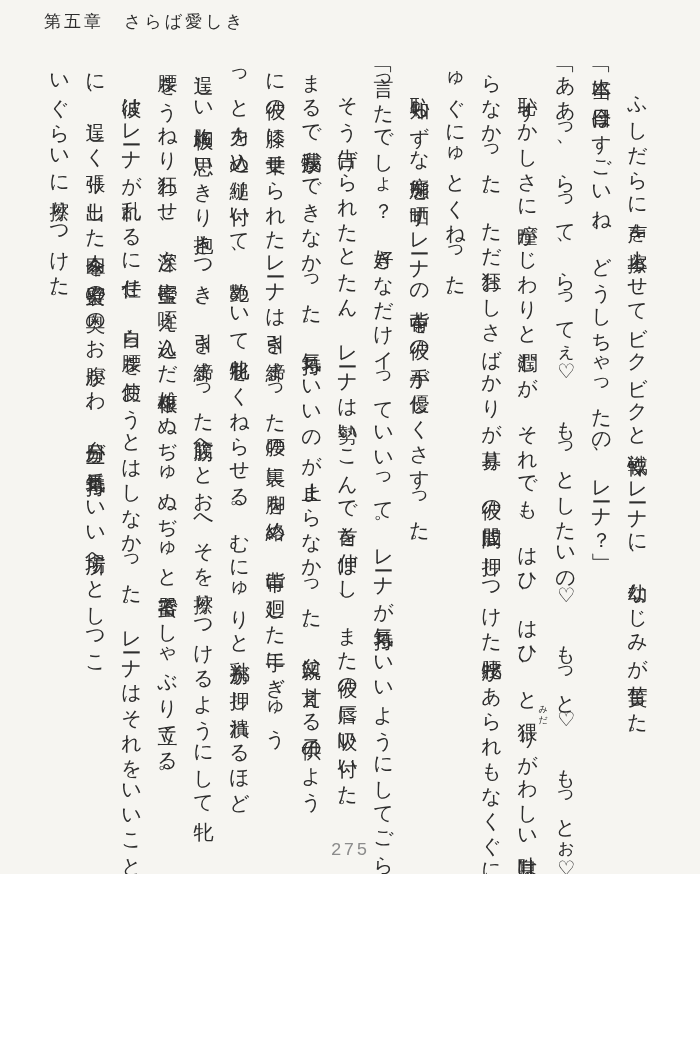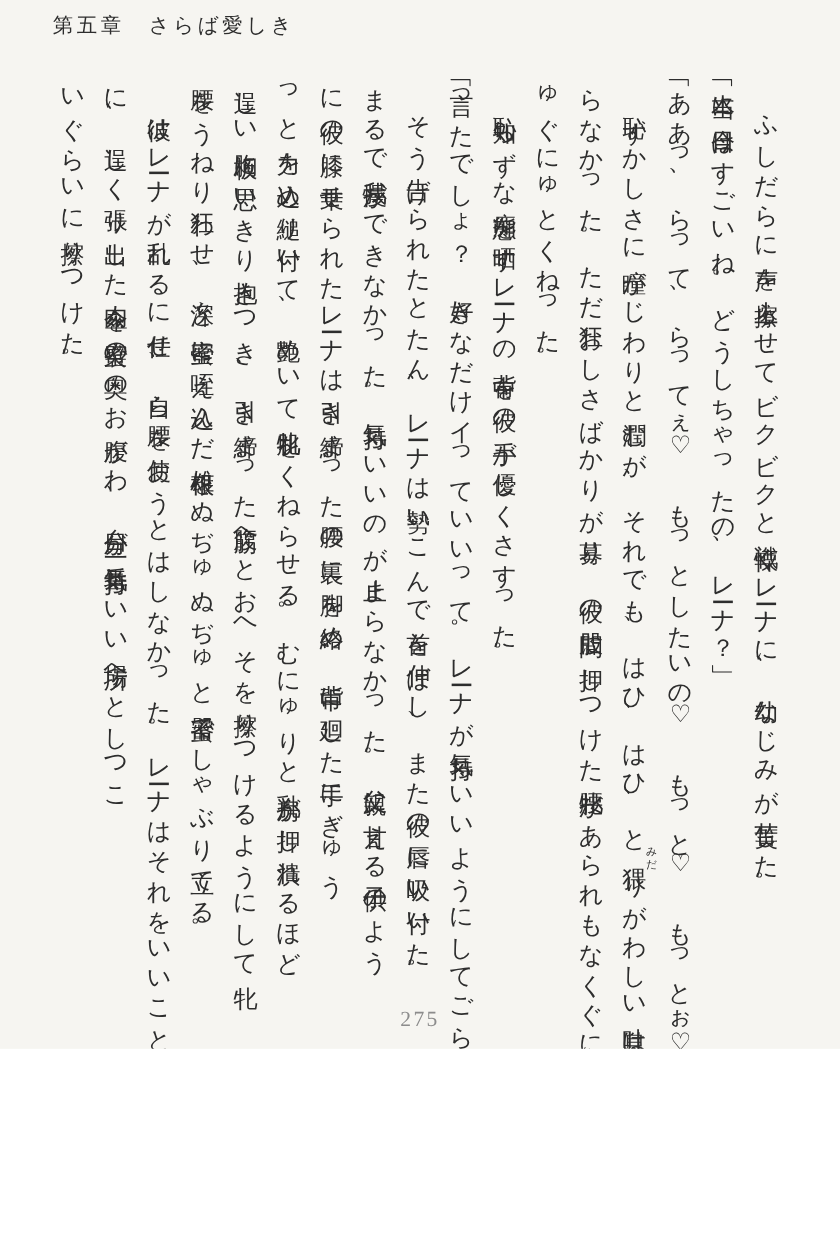--- a/index.html
+++ b/index.html
@@ -43,21 +43,21 @@
   }
   .page-number {
     position: absolute;
     bottom: 14px;
     left: 0;
     width: 100%;
     text-align: center;
     font-size: 18px;
     letter-spacing: 2px;
     color: #8c8c8c;
-    font-family: Liberation Serif, serif;
+    font-family: Liberation Mono, monospace;
   }
 </style>
 </head>
 <body>
 
 <div class="page">
 
   <div class="chapter-header">第五章　さらば愛しき</div>
 
   <div class="text-body">

